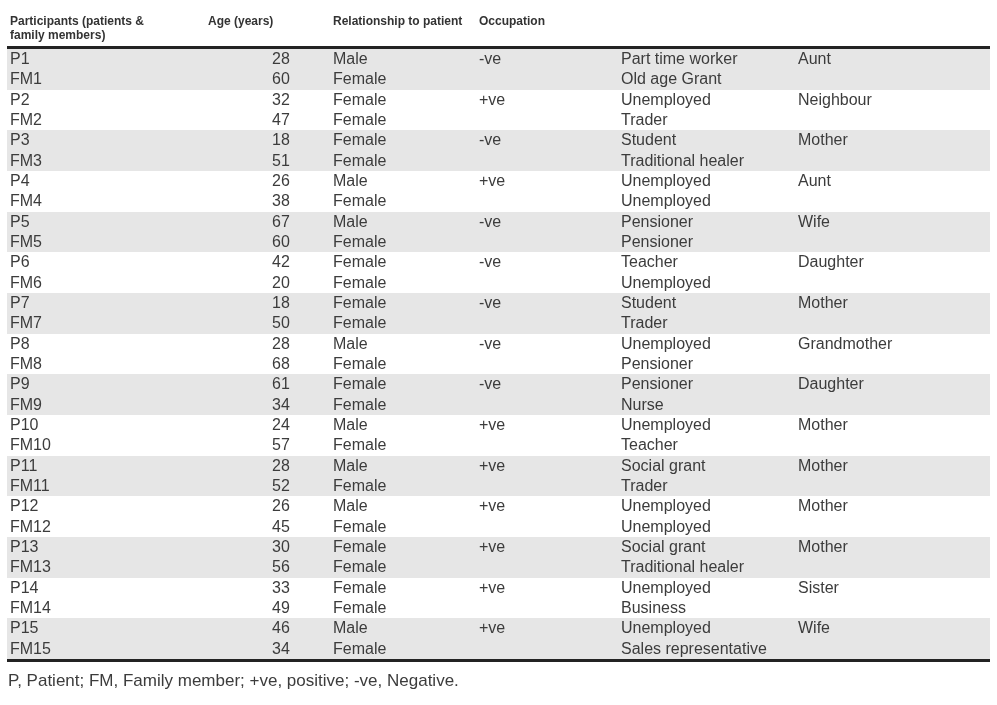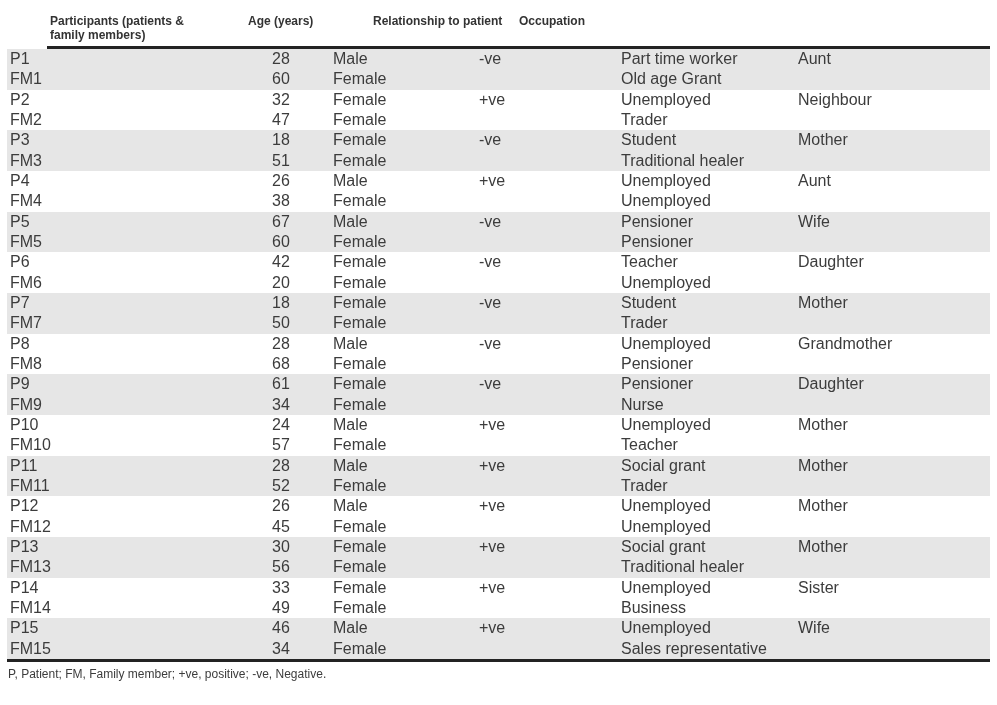--- a/index.html
+++ b/index.html
@@ -12,21 +12,20 @@
   .title{
     font-size:12.5px;line-height:15px;
     padding:0 0 6px 1px;
     border-bottom:2px solid #232323;
     color:#3c3c3c;
   }
   .title .title-label{font-weight:bold;color:#2b2b2b;}
   .grid{
     display:grid;
     grid-template-columns:198px 125px 146px 142px 177px 1fr;
-    margin-left:40px;
   }
   .thead{
     padding:4px 0 4px 0;
     border-bottom:3px solid #232323;
     font-weight:bold;font-size:12px;line-height:13.5px;
     color:#333333;
     min-height:27px;
   }
   .hcell{padding-left:3px;}
   .hcell .wrap{display:inline-block;max-width:170px;}
@@ -35,22 +34,22 @@
     display:grid;
     grid-template-columns:198px 125px 146px 142px 177px 1fr;
     height:20.33px;
     align-items:center;
     font-size:16px;
   }
   .pair.shaded{background:#e6e6e6;}
   .cell{padding-left:3px;white-space:nowrap;overflow:hidden;}
   .row .c1{padding-left:27px;text-align:center;}
   .footnote{
-    font-size:12px;line-height:13px;
-    padding:6px 0 0 1px;color:#3c3c3c;
+    font-size:17px;line-height:13px;
+    padding:6px 0 0 1px;color:#3c3c3c;margin-top:6px;
   }
 </style>
 </head>
 <body>
 
 <div class="doc">
 
 
   <div class="tbl">
     <div class="grid thead">

